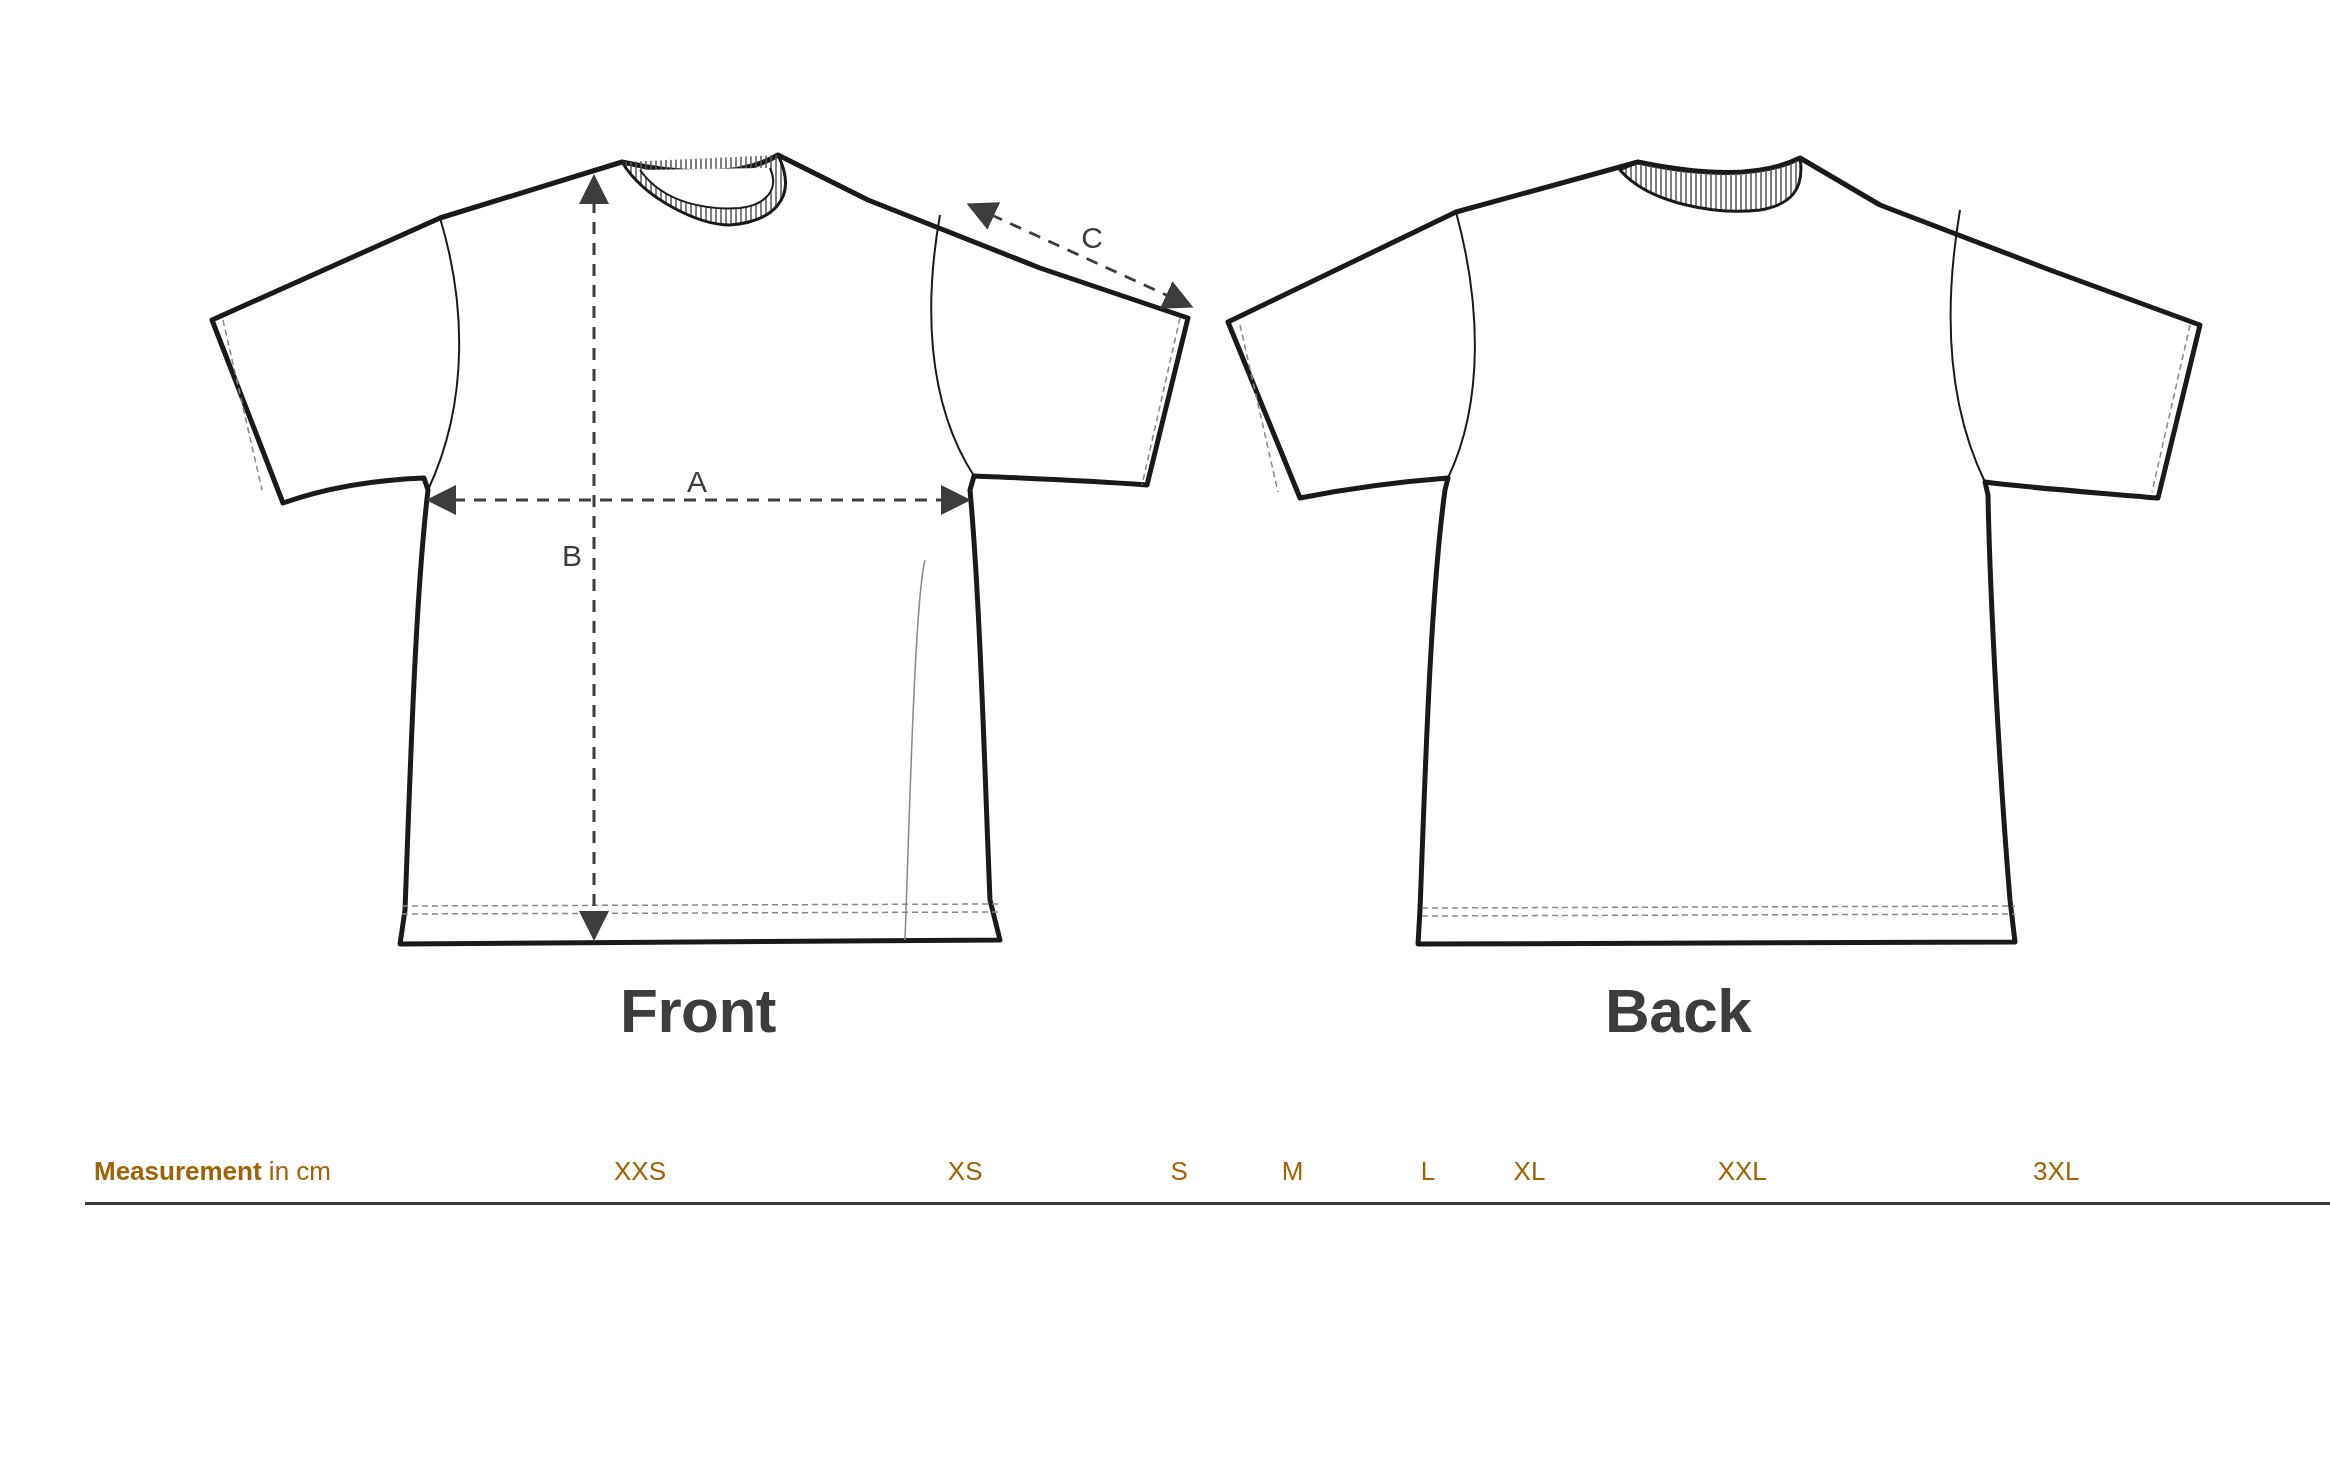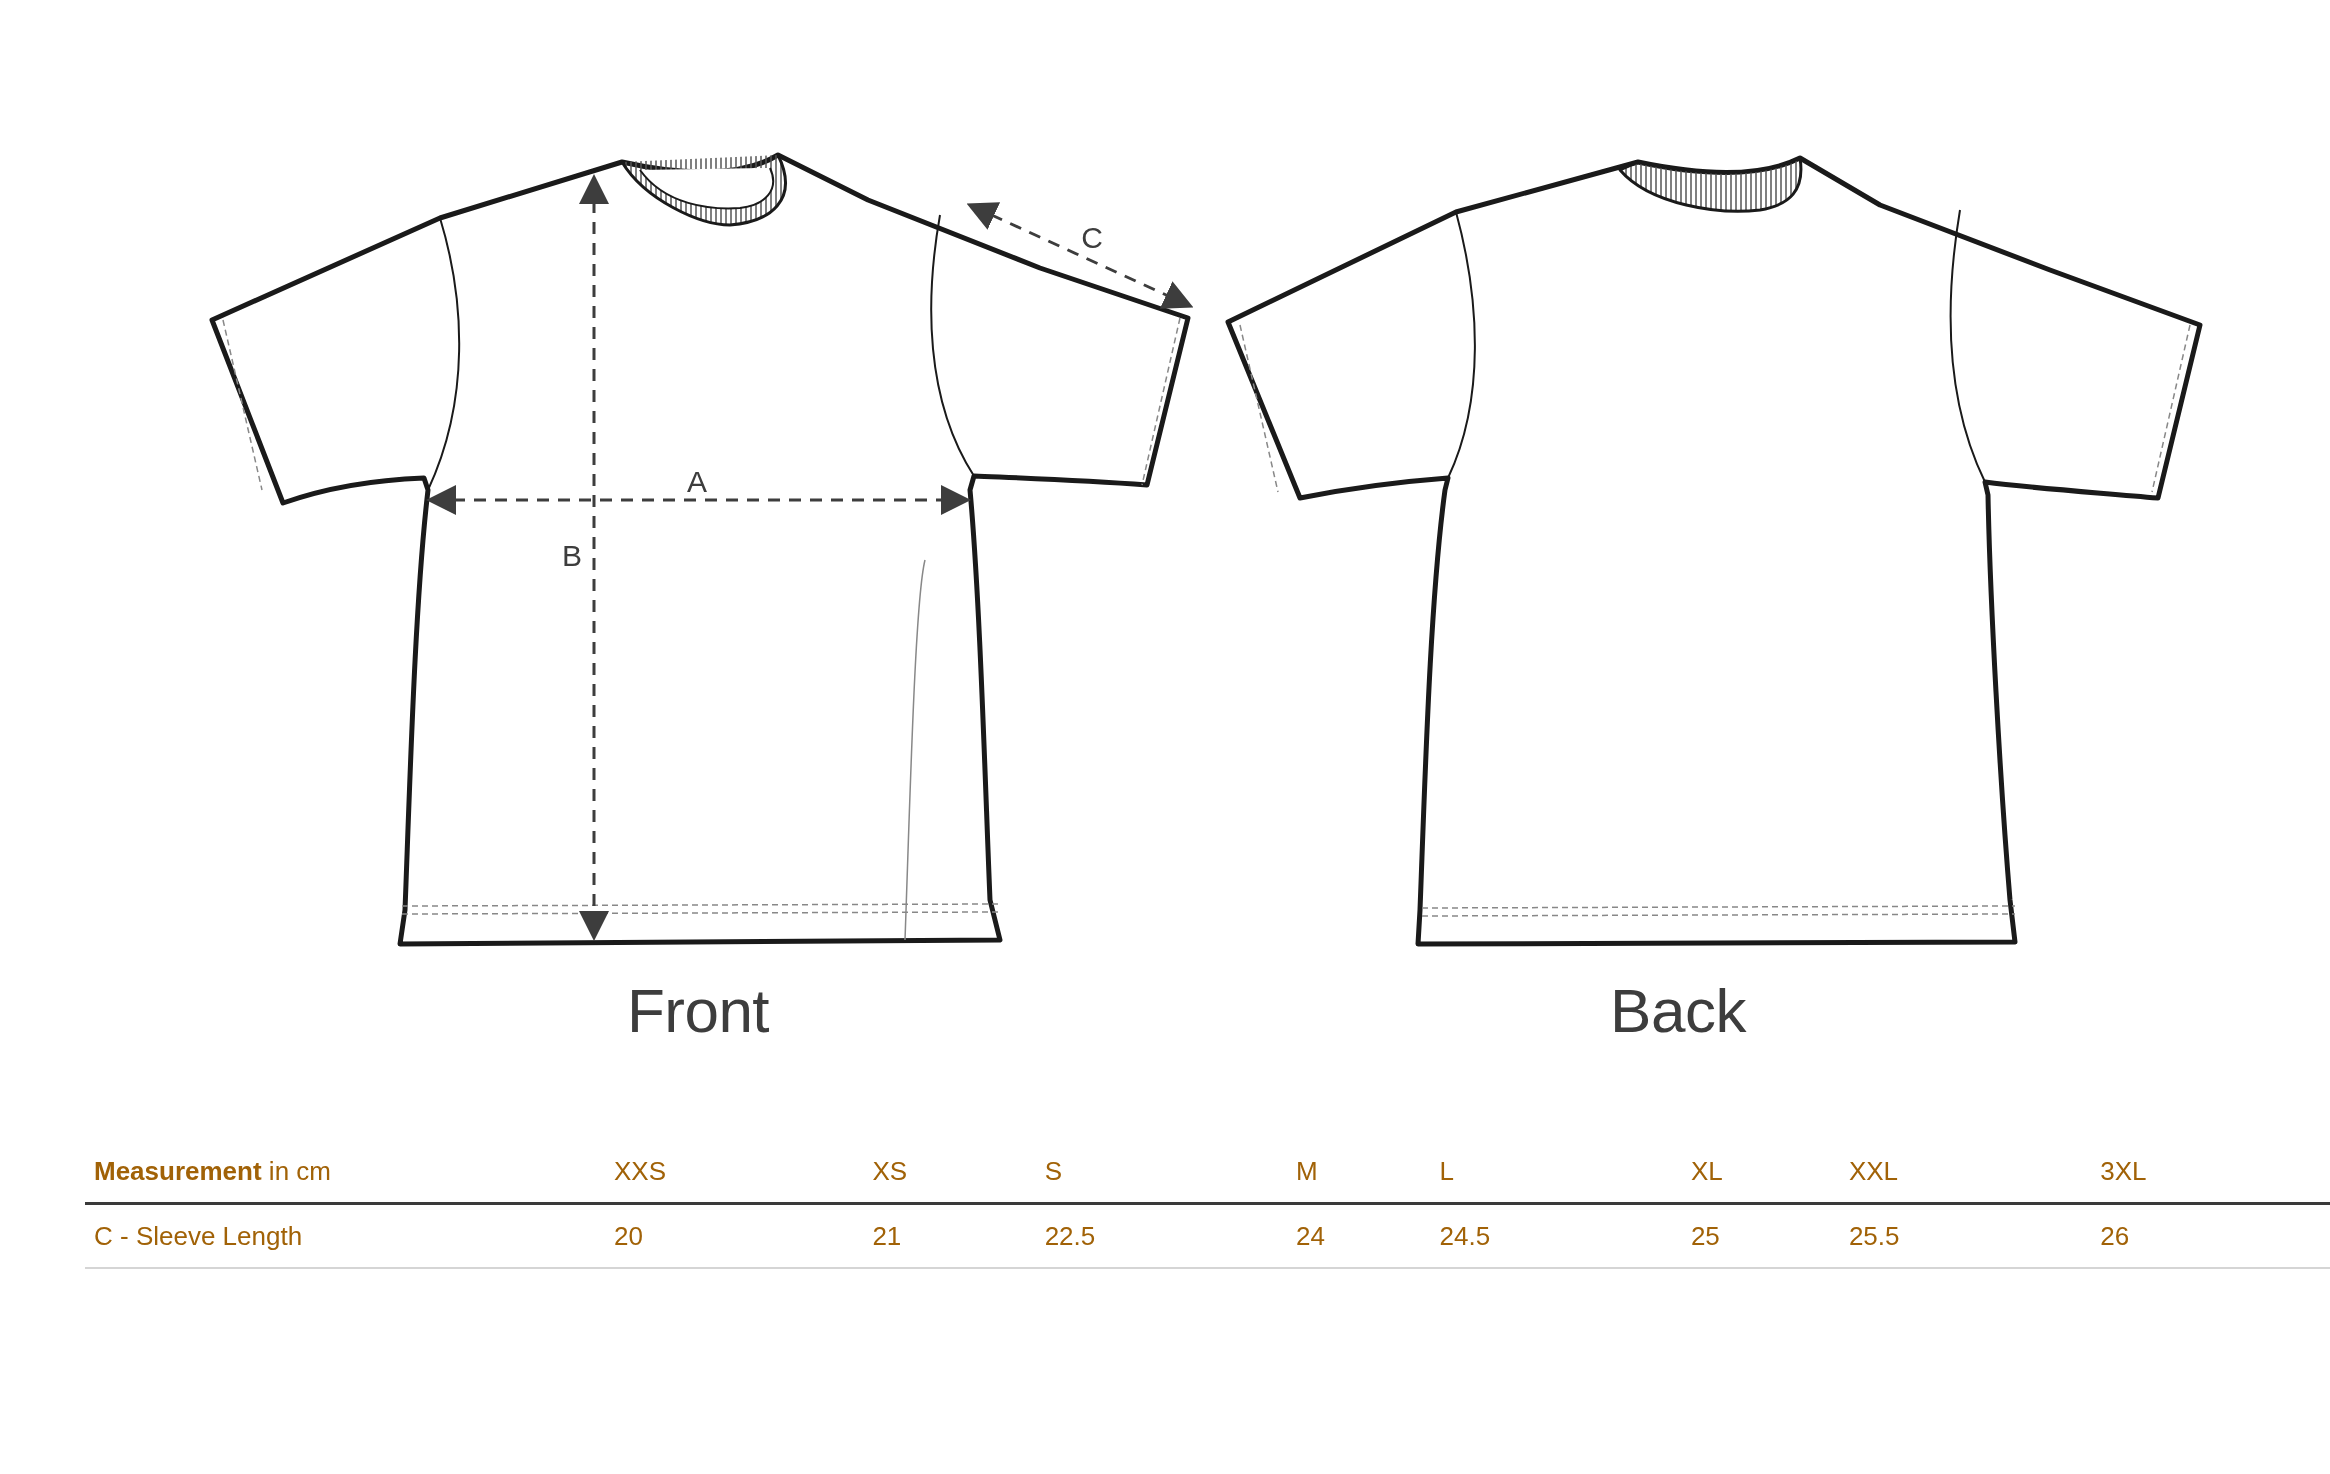--- a/index.html
+++ b/index.html
@@ -1,18 +1,18 @@
 <!DOCTYPE html>
 <html><head>
   <meta charset="utf-8">
   <style>
     html, body { margin: 0; padding: 0; background: #ffffff; }
     body { width: 2330px; height: 1474px; position: relative; overflow: hidden; font-family: "Liberation Sans", "DejaVu Sans", sans-serif; color: #3a3a3a; }
     .diagram { position: absolute; top: 0; left: 0; width: 2330px; height: 1100px; }
-    .view-label { position: absolute; top: 975px; font-size: 62px; color: #3d3d3d; letter-spacing: -0.5px; transform: translateX(-50%); }
+    .view-label { position: absolute; top: 975px; font-size: 62px; color: #3d3d3d; letter-spacing: -0.5px; transform: translateX(-50%); font-weight: bold; }
     .dim-label { position: absolute; font-size: 30px; color: #3d3d3d; transform: translate(-50%, -50%); }
     table.size-table { position: absolute; left: 85px; top: 1140px; width: 2245px; border-collapse: collapse; font-size: 26px; color: #a16207; }
     table.size-table th, table.size-table td { height: 62px; padding: 0; text-align: left; font-weight: normal; }
     table.size-table th:first-child, table.size-table td:first-child { text-align: left; padding-left: 9px; width: 520px; }
     table.size-table thead tr { border-bottom: 3px solid #3a3a3a; }
     table.size-table tbody tr { border-bottom: 2px solid #d5d5d5; }
     .bold { font-weight: bold; }
   </style>
 </head>
 <body>
@@ -75,25 +75,14 @@
       <th>XS</th>
       <th>S</th>
       <th>M</th>
       <th>L</th>
       <th>XL</th>
       <th>XXL</th>
       <th>3XL</th>
     </tr>
   </thead>
   <tbody>
-    <tr>
-      <td>C - Sleeve Length</td>
-      <td>20</td>
-      <td>21</td>
-      <td>22.5</td>
-      <td>24</td>
-      <td>24.5</td>
-      <td>25</td>
-      <td>25.5</td>
-      <td>26</td>
-    </tr>
   </tbody>
 </table>
 
 </body></html>

